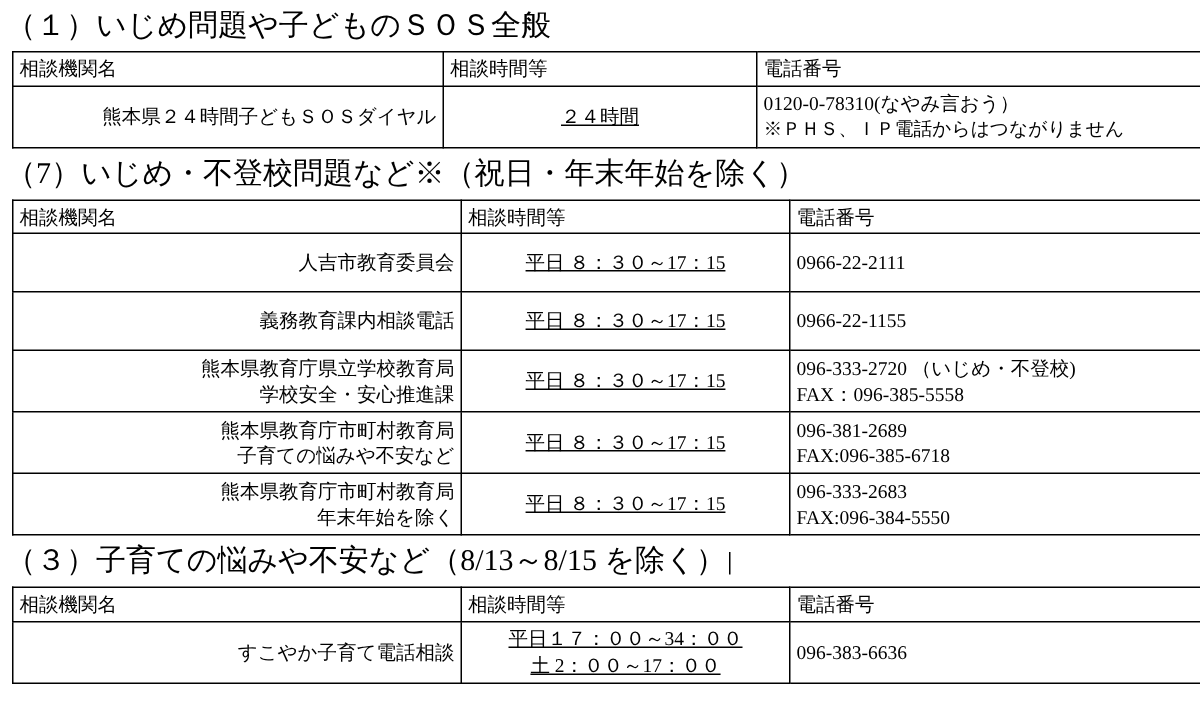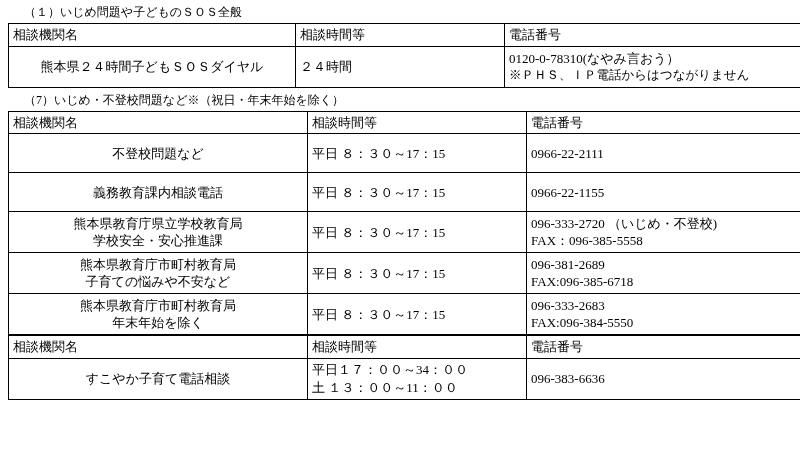--- a/index.html
+++ b/index.html
@@ -18,23 +18,23 @@
     position: relative;
     width: 800px;
     height: 474px;
     padding: 0;
     box-sizing: border-box;
   }
   .section {
     margin: 0 0 0 0;
   }
   .section-title {
-    font-size: 12px;
+    font-size: 20px;
     line-height: 1.35;
-    padding: 4px 0 3px 24px;
+    padding: 4px 0 3px 4px;
     white-space: nowrap;
     letter-spacing: 0px;
   }
   table.tbl {
     border-collapse: collapse;
     table-layout: fixed;
     margin-left: 8px;
     background: #fff;
   }
   table.tbl td, table.tbl th {
@@ -42,24 +42,26 @@
     padding: 2px 4px;
     font-size: 13px;
     line-height: 1.35;
     vertical-align: middle;
     font-weight: normal;
   }
   .hdr {
     text-align: left;
   }
   .c-org {
+    text-align: right;
+    padding-left: 10px;
+  }
+  .c-time {
     text-align: center;
-    padding-left: 10px;
-  }
-  .c-time {
+    text-decoration: underline;
   }
   .c-tel {
     text-align: left;
     padding-left: 6px;
     font-family: "Liberation Serif", "DejaVu Serif", serif;
   }
   .tel-line {
     display: block;
     white-space: nowrap;
   }
@@ -134,21 +136,21 @@
     <div class="section-title">（7）いじめ・不登校問題など※（祝日・年末年始を除く）</div>
     <table class="tbl t2">
       <tbody>
           <tr>
         <th class="hdr w1">相談機関名</th>
         <th class="hdr w2">相談時間等</th>
         <th class="hdr w3">電話番号</th>
       </tr>
       <tr class="row-tall">
         <td class="c-org w1">
-          <span class="org-line">不登校問題など</span>
+          <span class="org-line">人吉市教育委員会</span>
         </td>
         <td class="c-time w2">
           <span class="time-line">平日 ８：３０～17：15</span>
         </td>
         <td class="c-tel w3">
           <span class="tel-line">0966-22-2111</span>
         </td>
       </tr>
       <tr class="row-tall">
         <td class="c-org w1">
@@ -198,34 +200,35 @@
         <td class="c-tel w3">
           <span class="tel-line">096-333-2683</span>
           <span class="tel-line">FAX:096-384-5550</span>
         </td>
       </tr>
     </tbody>
       </table>
   </div>
 
   <div class="section">
+    <div class="section-title"><span>（３）子育ての悩みや不安など（8/13～8/15 を除く）</span><span class="cursor"></span></div>
     <table class="tbl t3">
       <tbody>
           <tr>
         <th class="hdr w1">相談機関名</th>
         <th class="hdr w2">相談時間等</th>
         <th class="hdr w3">電話番号</th>
       </tr>
       <tr class="row-two">
         <td class="c-org w1">
           <span class="org-line">すこやか子育て電話相談</span>
         </td>
         <td class="c-time w2">
           <span class="time-line">平日１７：００～34：００</span>
-          <span class="time-line">土 １３：００～11：００</span>
+          <span class="time-line">土 2：００～17：００</span>
         </td>
         <td class="c-tel w3">
           <span class="tel-line">096-383-6636</span>
         </td>
       </tr>
     </tbody>
       </table>
   </div>
 
 </div>

